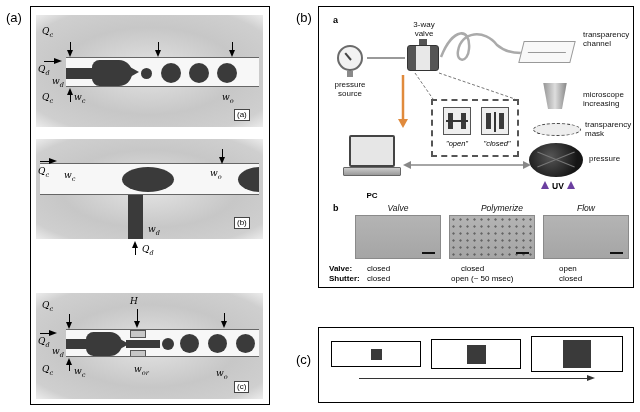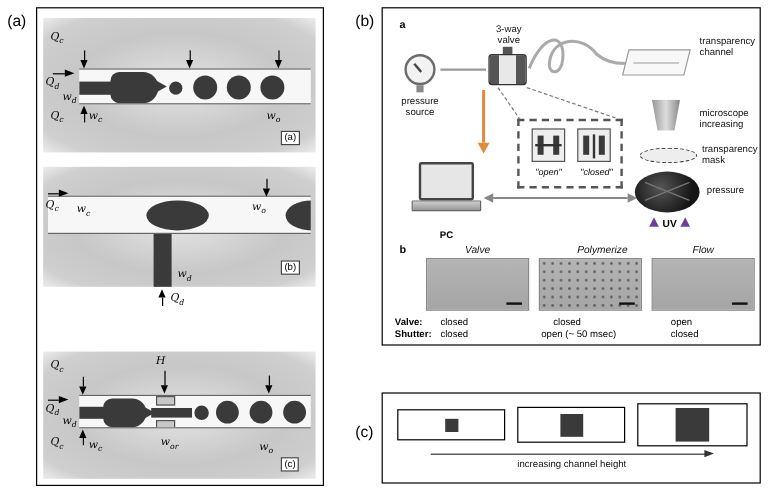--- a/index.html
+++ b/index.html
@@ -236,16 +236,15 @@
       <div class="csq" style="width:11px; height:11px;"></div>
     </div>
     <div class="crect" style="left:112px; top:11px; width:90px; height:30px;">
       <div class="csq" style="width:19px; height:19px;"></div>
     </div>
     <div class="crect" style="left:212px; top:8px; width:92px; height:36px;">
       <div class="csq" style="width:28px; height:28px;"></div>
     </div>
     <div class="abs" style="left:40px; top:50px; width:230px; height:1px; background:#333;"></div>
     <div class="arrR" style="left:268px; top:47px; border-left-color:#333;"></div>
-    <div class="slabel" style="left:0; top:55px; width:315px;">increasing channel height</div>
   </div>
 
 </div>
 
 </body></html>

